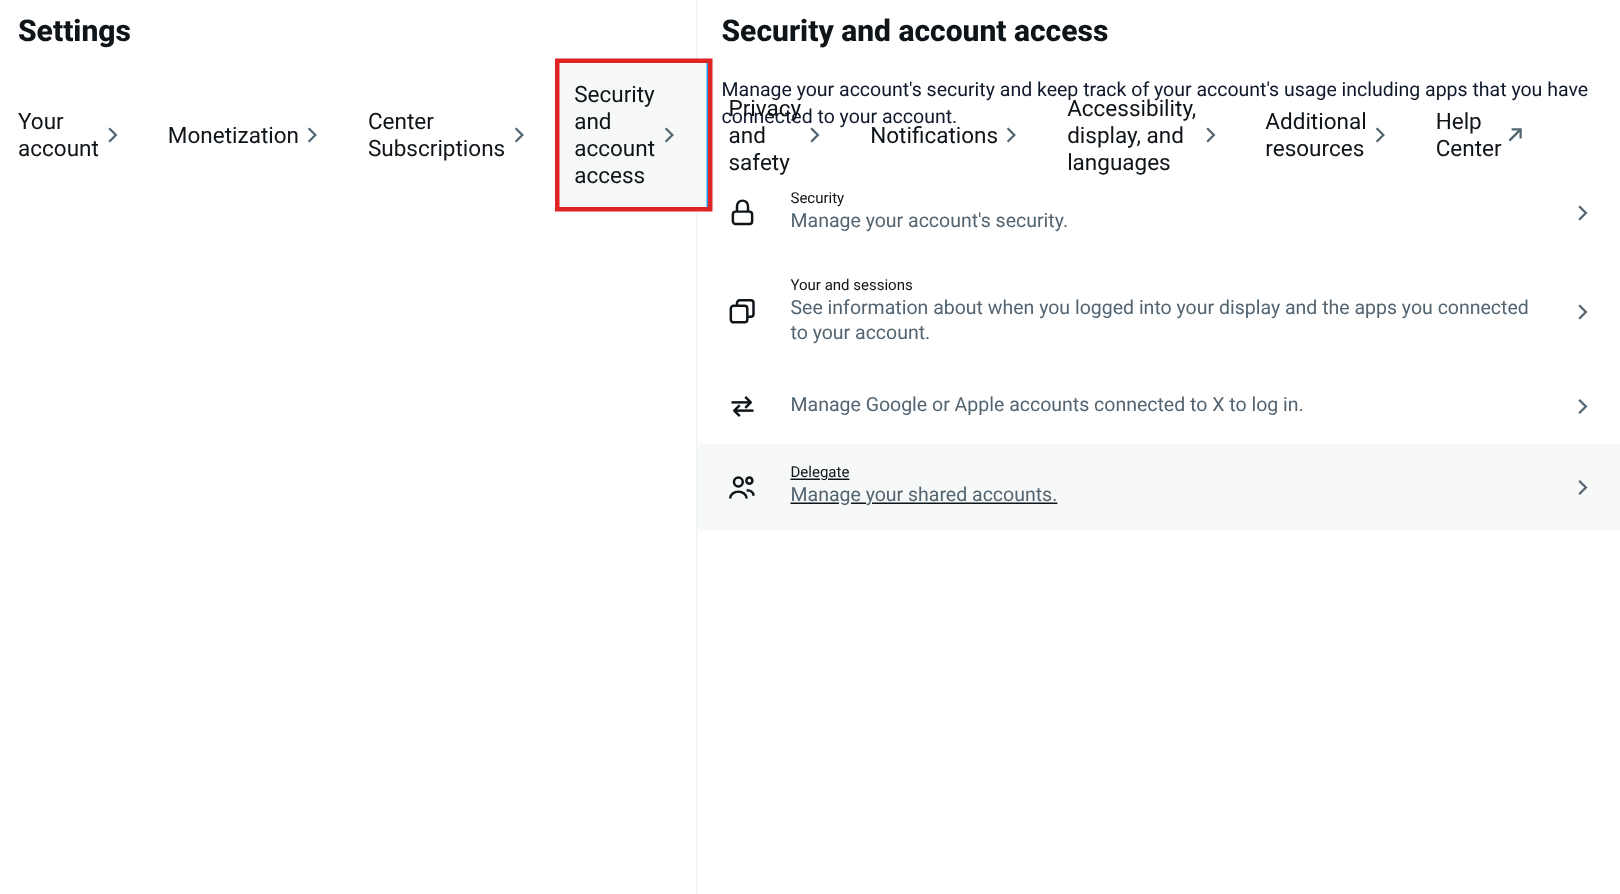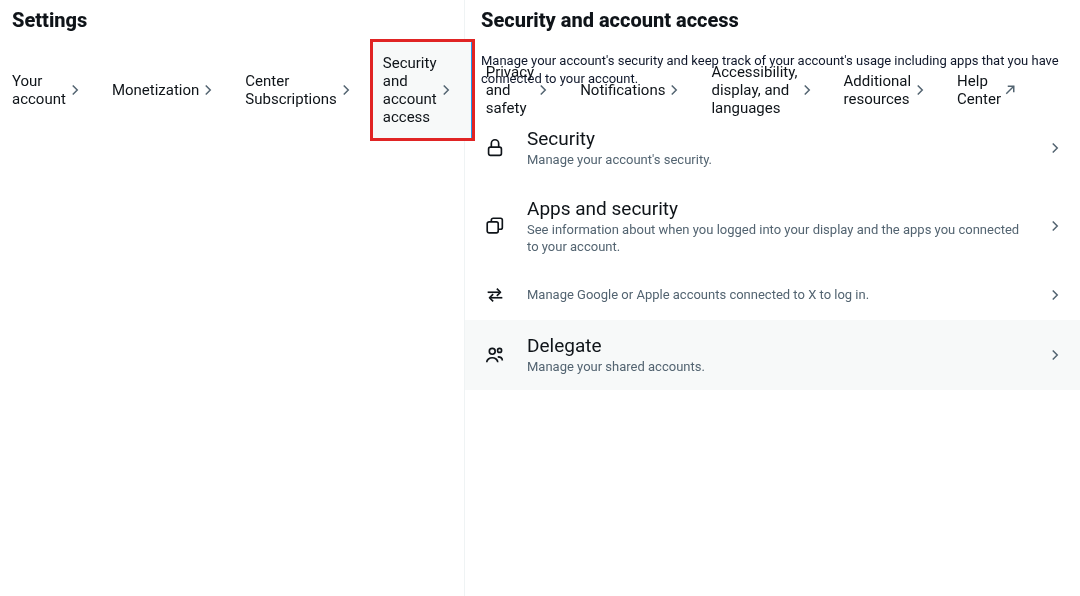--- a/index.html
+++ b/index.html
@@ -82,24 +82,24 @@
     }
     .option {
       display: flex;
       align-items: center;
       padding: 14px 16px;
       cursor: pointer;
       gap: 18px;
     }
     .option .icon { width: 28px; display:flex; justify-content:center; color:#0f1419; }
     .option .text { flex: 1; }
-    .option .title { font-size: 19px; color: #0f1419; }
+    .option .title { font-size: 10px; color: #0f1419; }
     .option .sub { font-size: 13px; color: #536471; margin-top: 2px; line-height:1.3; }
     .option .arrow { color: #536471; display:flex; }
-    .option.highlighted { background: #f7f9f9; }
+    .option.highlighted { background: #f7f9f9; text-decoration: underline; }
   </style>
 </head>
 <body>
 
 <div class="left-pane">
   <h1 class="settings-title">Settings</h1>
 
 
   <div class="nav-list">
     <div class="nav-item">
@@ -201,21 +201,21 @@
   </div>
 
   <div class="option">
     <span class="icon">
       <svg width="22" height="22" viewBox="0 0 24 24" fill="none" stroke="currentColor" stroke-width="1.8">
           <rect x="3.5" y="7.5" width="12" height="12" rx="2"></rect>
           <path d="M8 7.5V5.5a2 2 0 0 1 2-2h8a2 2 0 0 1 2 2v8a2 2 0 0 1-2 2h-2"></path>
         </svg>
     </span>
     <div class="text">
-      <div class="title">Apps and security</div>
+      <div class="title">Your and sessions</div>
       <div class="sub">See information about when you logged into your display and the apps you connected to your account.</div>
     </div>
     <span class="arrow">
         <svg width="18" height="18" viewBox="0 0 24 24" fill="none" stroke="currentColor" stroke-width="2">
           <polyline points="9 6 15 12 9 18"></polyline>
         </svg>
       </span>
   </div>
 
   <div class="option">

